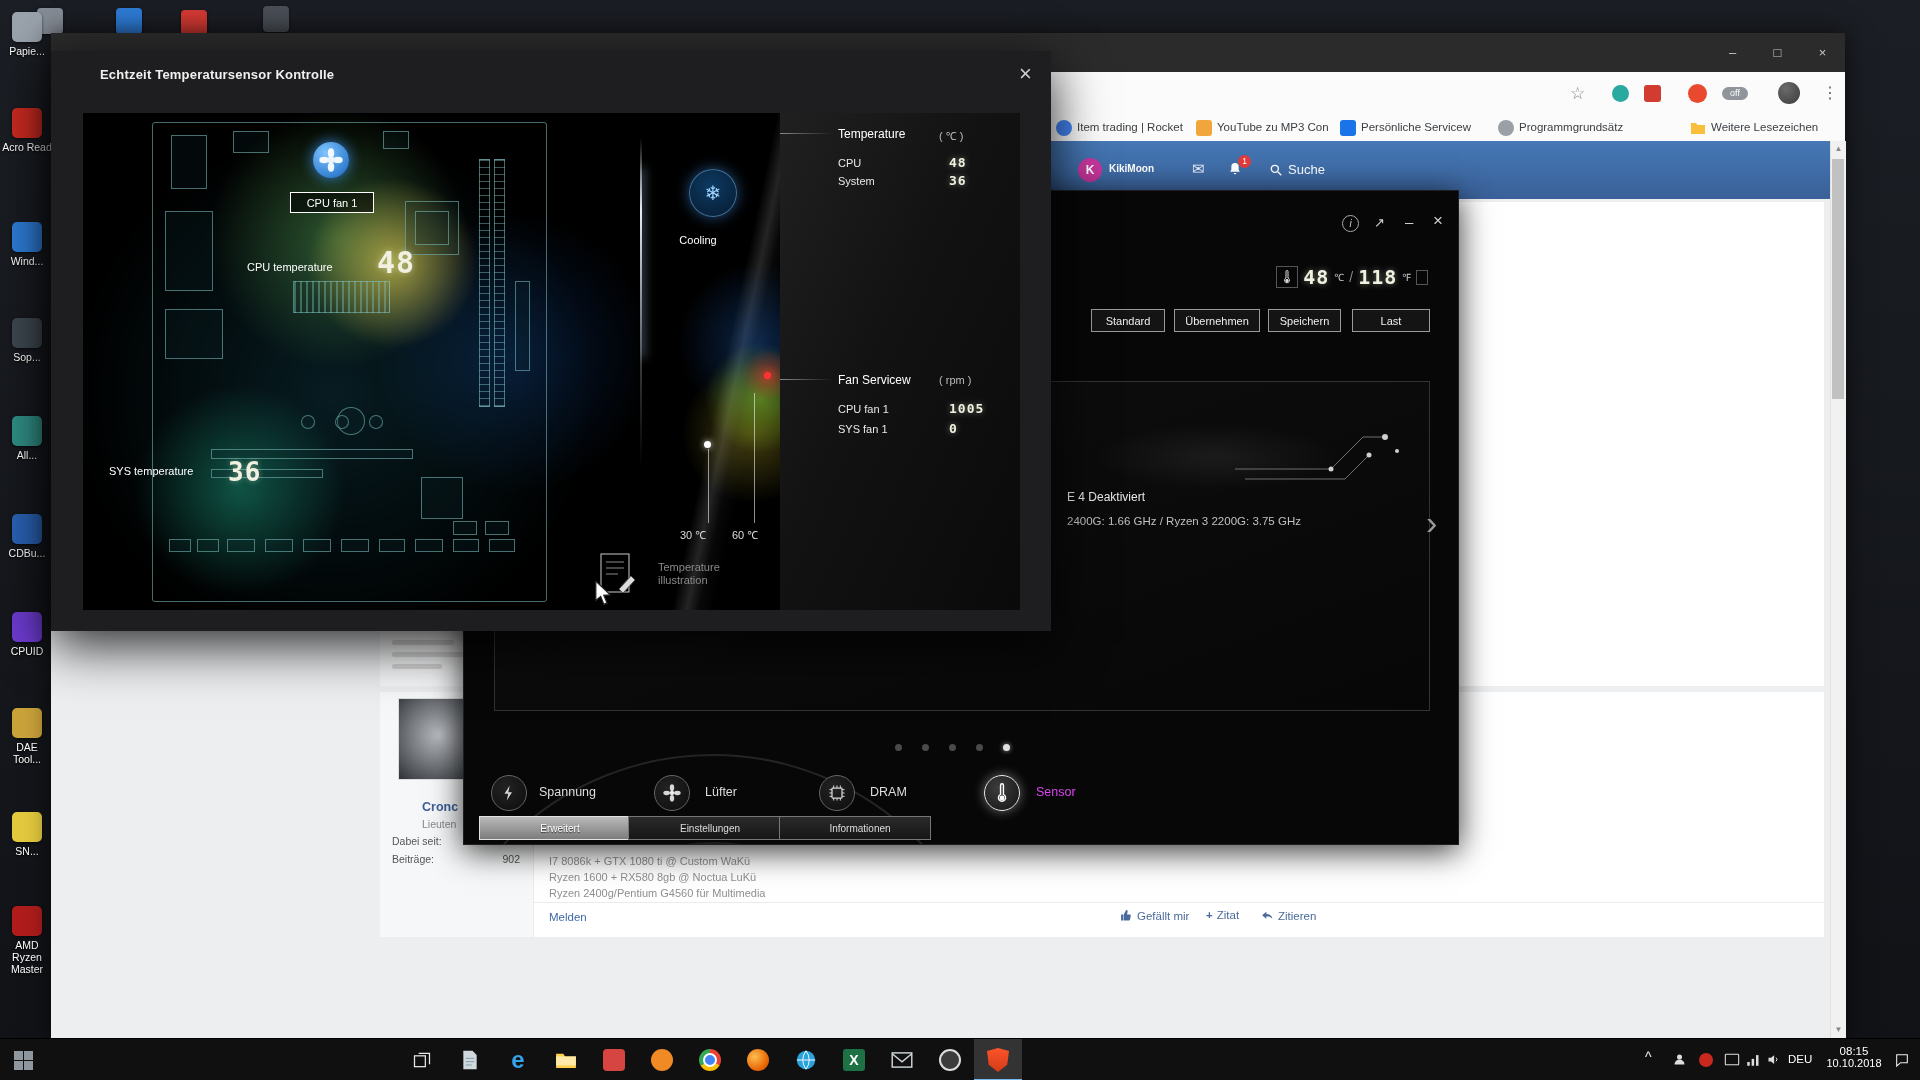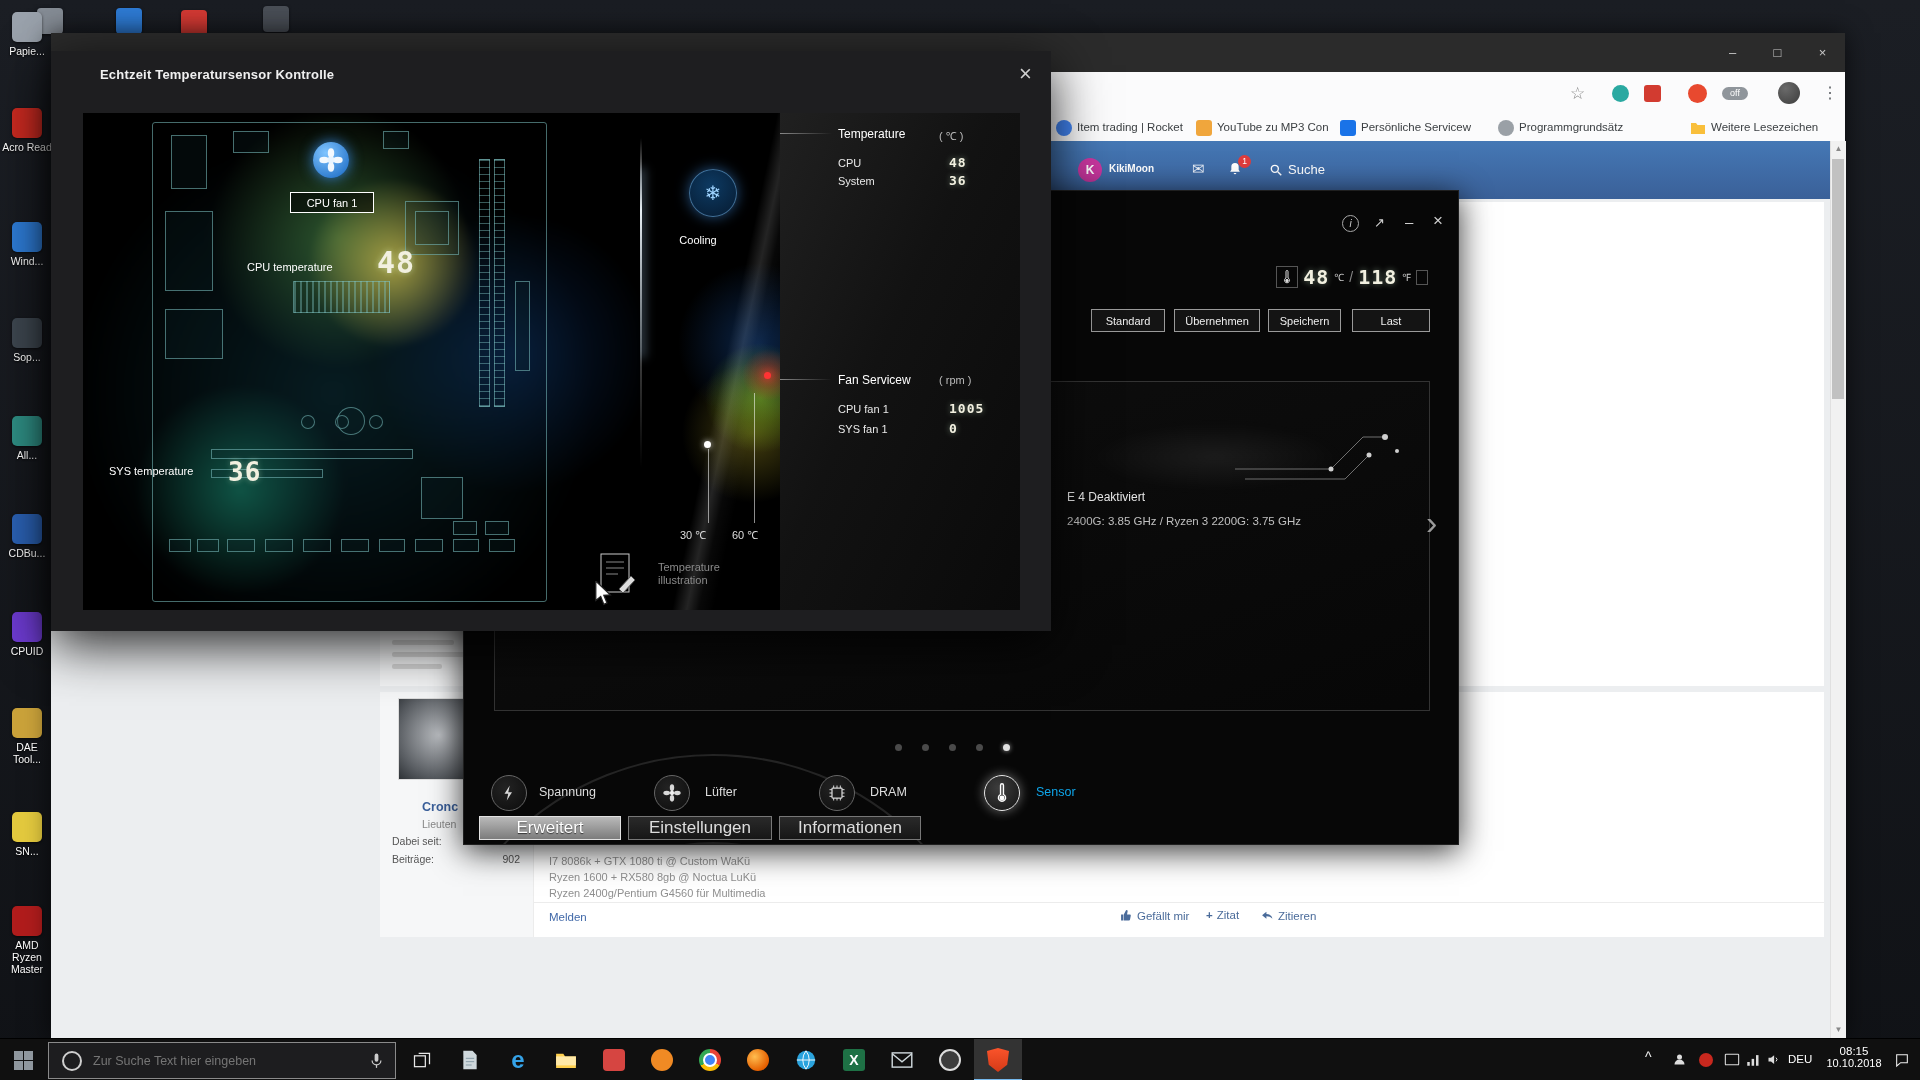--- a/index.html
+++ b/index.html
@@ -37,21 +37,21 @@
   .msi-sysline{font-size:11px;line-height:15px;color:#c9c9c9;white-space:nowrap;}
   .msi-ctrl{position:absolute;color:#cfcfcf;font-size:13px;}
   .msi-btn{position:absolute;height:21px;background:#141414;border:1px solid #9a9a9a;color:#eee;font-size:11px;display:flex;align-items:center;justify-content:center;}
   .msi-panel{position:absolute;left:30px;top:190px;width:934px;height:328px;border:1px solid #333;background:linear-gradient(160deg,rgba(30,30,30,.35),rgba(5,5,5,.1));}
   .wm-circle{position:absolute;border:2px solid #242424;border-radius:50%;}
   .dot{position:absolute;width:7px;height:7px;border-radius:50%;background:#4a4a4a;}
   .dot.active{background:#e0e0e0;box-shadow:0 0 5px rgba(255,255,255,.6);}
   .nav-circ{position:absolute;width:34px;height:34px;border-radius:50%;border:1px solid #666;background:radial-gradient(circle at 40% 35%,#232323,#0c0c0c);display:flex;align-items:center;justify-content:center;}
   .nav-circ.active{border-color:#e8e8e8;box-shadow:0 0 12px rgba(255,255,255,.4);background:radial-gradient(circle at 40% 35%,#3d3d3d,#141414);}
   .nav-label{position:absolute;font-size:12.5px;color:#ddd;white-space:nowrap;}
-  .msi-tab{position:absolute;top:625px;height:22px;border:1px solid #777;background:linear-gradient(180deg,#2a2a2a,#161616);color:#ddd;font-size:17px;display:flex;align-items:center;justify-content:center;}
+  .msi-tab{position:absolute;top:625px;height:22px;border:1px solid #777;background:linear-gradient(180deg,#2a2a2a,#161616);color:#ddd;font-size:10px;display:flex;align-items:center;justify-content:center;padding-left:10px;}
   .msi-tab.active{background:linear-gradient(180deg,#b9b9b9,#7c7c7c);border-color:#e2e2e2;color:#fff;text-shadow:0 1px 1px rgba(0,0,0,.65);}
 
   
   .modal{position:absolute;left:51px;top:51px;width:1000px;height:580px;background:#1e1e20;box-shadow:0 14px 50px rgba(0,0,0,.85);}
   .modal-title{position:absolute;left:49px;top:16px;font-size:13px;font-weight:bold;color:#f0f0f0;letter-spacing:.2px;}
   .modal-close{position:absolute;left:968px;top:10px;font-size:22px;color:#cfcfcf;cursor:default;}
   .modal-body{position:absolute;left:32px;top:62px;width:937px;height:497px;background:#000;}
   .mb-panel{position:absolute;left:0;top:0;width:557px;height:497px;overflow:hidden;}
   .mb-glow{position:absolute;inset:0;filter:blur(2px);
     background:
@@ -313,21 +313,21 @@
             <path d="M10 62 H110 L134 38"></path>
           </g>
         <g fill="#cfcfcf">
             <circle cx="96" cy="52" r="2.5"></circle>
             <circle cx="150" cy="20" r="3"></circle>
             <circle cx="134" cy="38" r="2.5"></circle>
             <circle cx="162" cy="34" r="2"></circle>
           </g>
       </svg>
       <div class="abs" style="left:572px;top:108px;font-size:12px;color:#e8e8e8;white-space:nowrap">E 4 Deaktiviert</div>
-      <div class="abs" style="left:572px;top:133px;font-size:11.5px;color:#c0c0c0;white-space:nowrap">2400G: 3.85 GHz / Ryzen 3 2200G: 3.75 GHz</div>
+      <div class="abs" style="left:572px;top:133px;font-size:11.5px;color:#c0c0c0;white-space:nowrap">2400G: 1.66 GHz / Ryzen 3 2200G: 3.75 GHz</div>
     </div>
     <div class="abs" style="left:962px;top:312px;font-size:34px;color:#9a9a9a">›</div>
 
     <div class="dot" style="left:431px;top:553px"></div>
     <div class="dot" style="left:458px;top:553px"></div>
     <div class="dot" style="left:485px;top:553px"></div>
     <div class="dot" style="left:512px;top:553px"></div>
     <div class="dot active" style="left:539px;top:553px"></div>
 
     <div class="nav-circ" style="left:27px;top:584px">
@@ -354,21 +354,21 @@
           <path d="M8 3v3M12 3v3M16 3v3M8 18v3M12 18v3M16 18v3M3 8h3M3 12h3M3 16h3M18 8h3M18 12h3M18 16h3" stroke="#d8d8d8" stroke-width="1.2"></path>
         </svg>
     </div>
     <div class="nav-label" style="left:406px;top:594px">DRAM</div>
     <div class="nav-circ active" style="left:520px;top:584px">
       <svg width="18" height="20" viewBox="0 0 24 28" fill="none" stroke="#fff" stroke-width="2">
           <path d="M10 3a2 2 0 0 1 4 0v13a5 5 0 1 1-4 0z"></path>
           <circle cx="12" cy="21" r="2.4" fill="#fff"></circle>
         </svg>
     </div>
-    <div class="nav-label" style="left:572px;top:594px;color:#0ea5e9">Sensor</div>
+    <div class="nav-label" style="left:572px;top:594px;color:#d946ef">Sensor</div>
 
     <div class="msi-tab active" style="left:15px;width:140px">Erweitert</div>
     <div class="msi-tab" style="left:164px;width:142px">Einstellungen</div>
     <div class="msi-tab" style="left:315px;width:140px">Informationen</div>
   </div>
 
   <div class="modal" style="z-index:3">
     <div class="modal-title">Echtzeit Temperatursensor Kontrolle</div>
     <div class="modal-close">×</div>
 
@@ -478,29 +478,20 @@
 
   <div class="taskbar" style="z-index:5">
     <div class="abs" style="left:14px;top:12px">
       <div class="winlogo">
           <span></span>
           <span></span>
           <span></span>
           <span></span>
         </div>
     </div>
-    <div class="searchbox">
-      <div class="cortana-ring"></div>
-      <input type="text" placeholder="Zur Suche Text hier eingeben" style="">
-      <svg width="15" height="18" viewBox="0 0 24 28" style="margin-right:11px">
-          <rect x="9" y="2" width="6" height="13" rx="3" fill="#ccc"></rect>
-          <path d="M5 13a7 7 0 0 0 14 0" fill="none" stroke="#ccc" stroke-width="2"></path>
-          <line x1="12" y1="20" x2="12" y2="25" stroke="#ccc" stroke-width="2"></line>
-        </svg>
-    </div>
 
     <div class="abs" style="left:398px;top:0;display:flex">
       <div class="tb-slot">
         <svg width="20" height="20" viewBox="0 0 24 24" fill="none" stroke="#e8e8e8" stroke-width="1.5">
             <rect x="3" y="7" width="13" height="13"></rect>
             <path d="M8 4h13v13"></path>
           </svg>
       </div>
       <div class="tb-slot">
         <svg width="18" height="20" viewBox="0 0 20 24">

